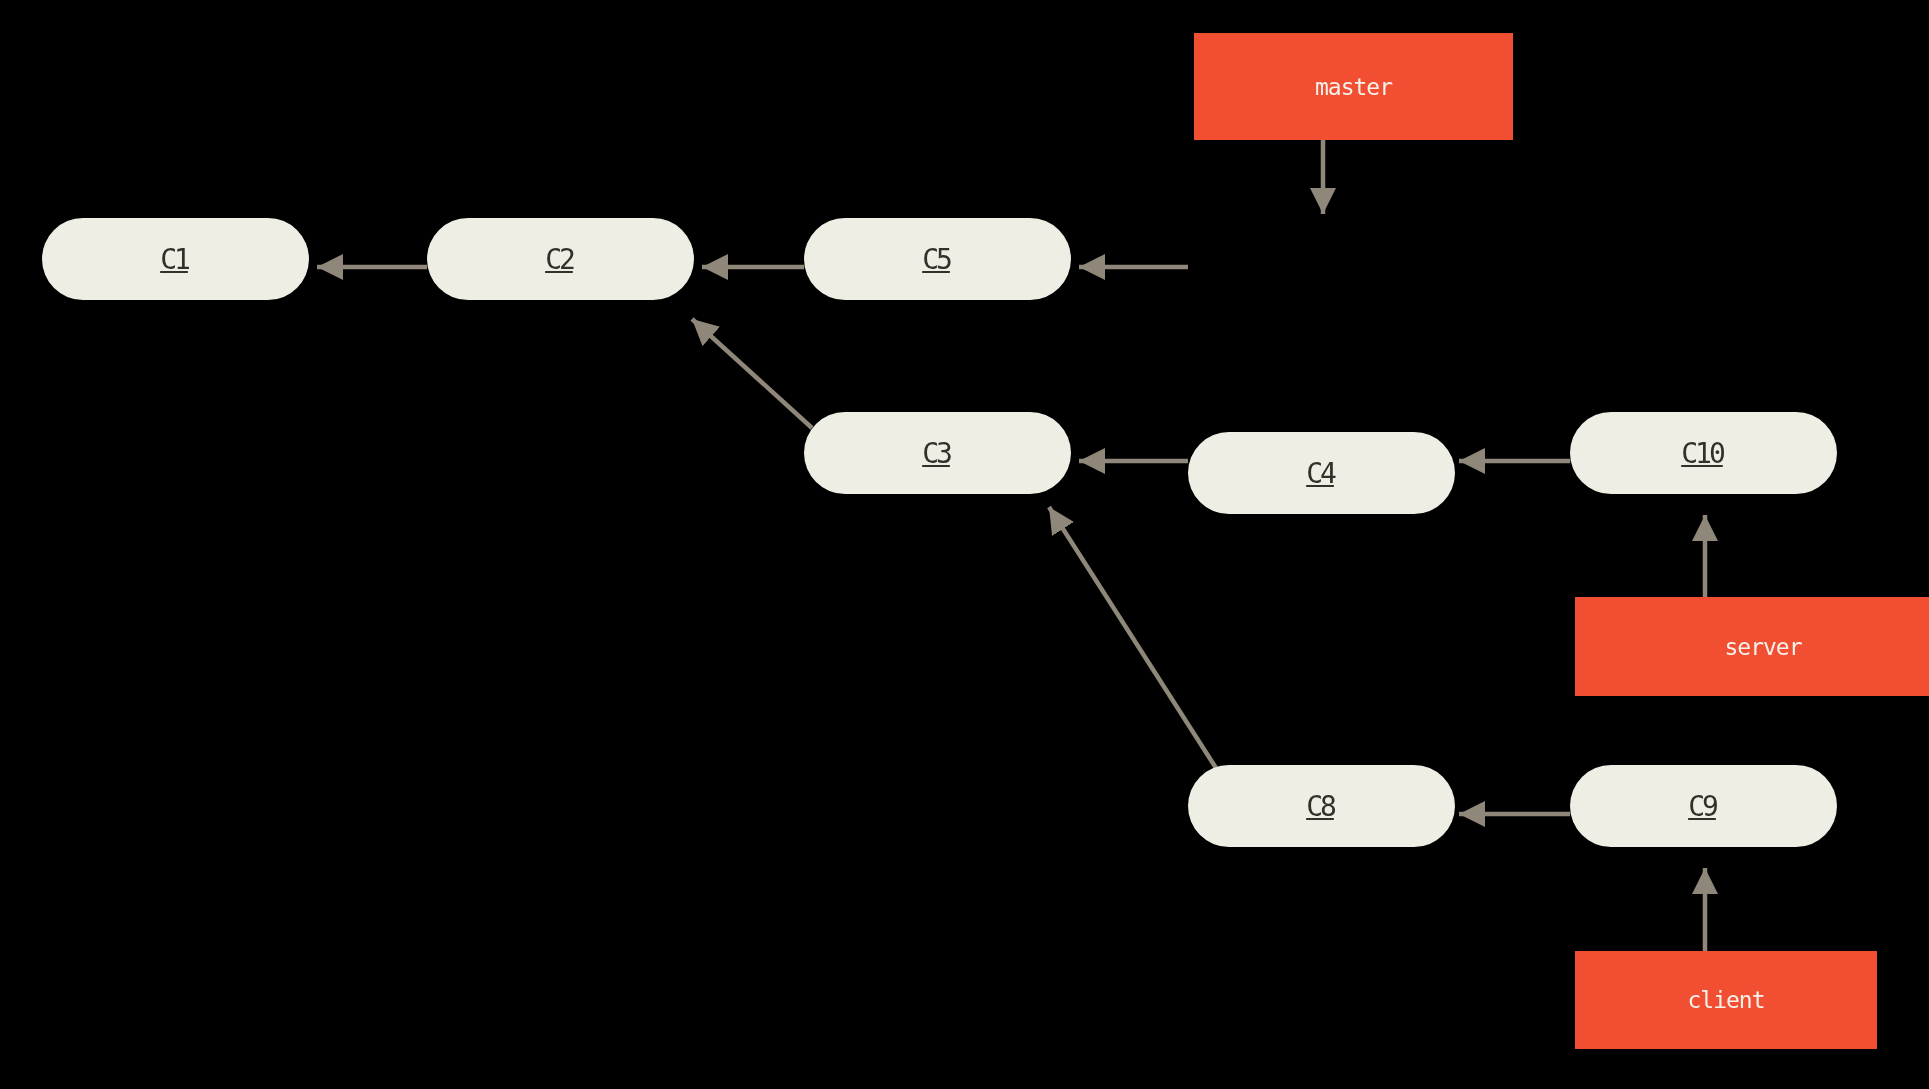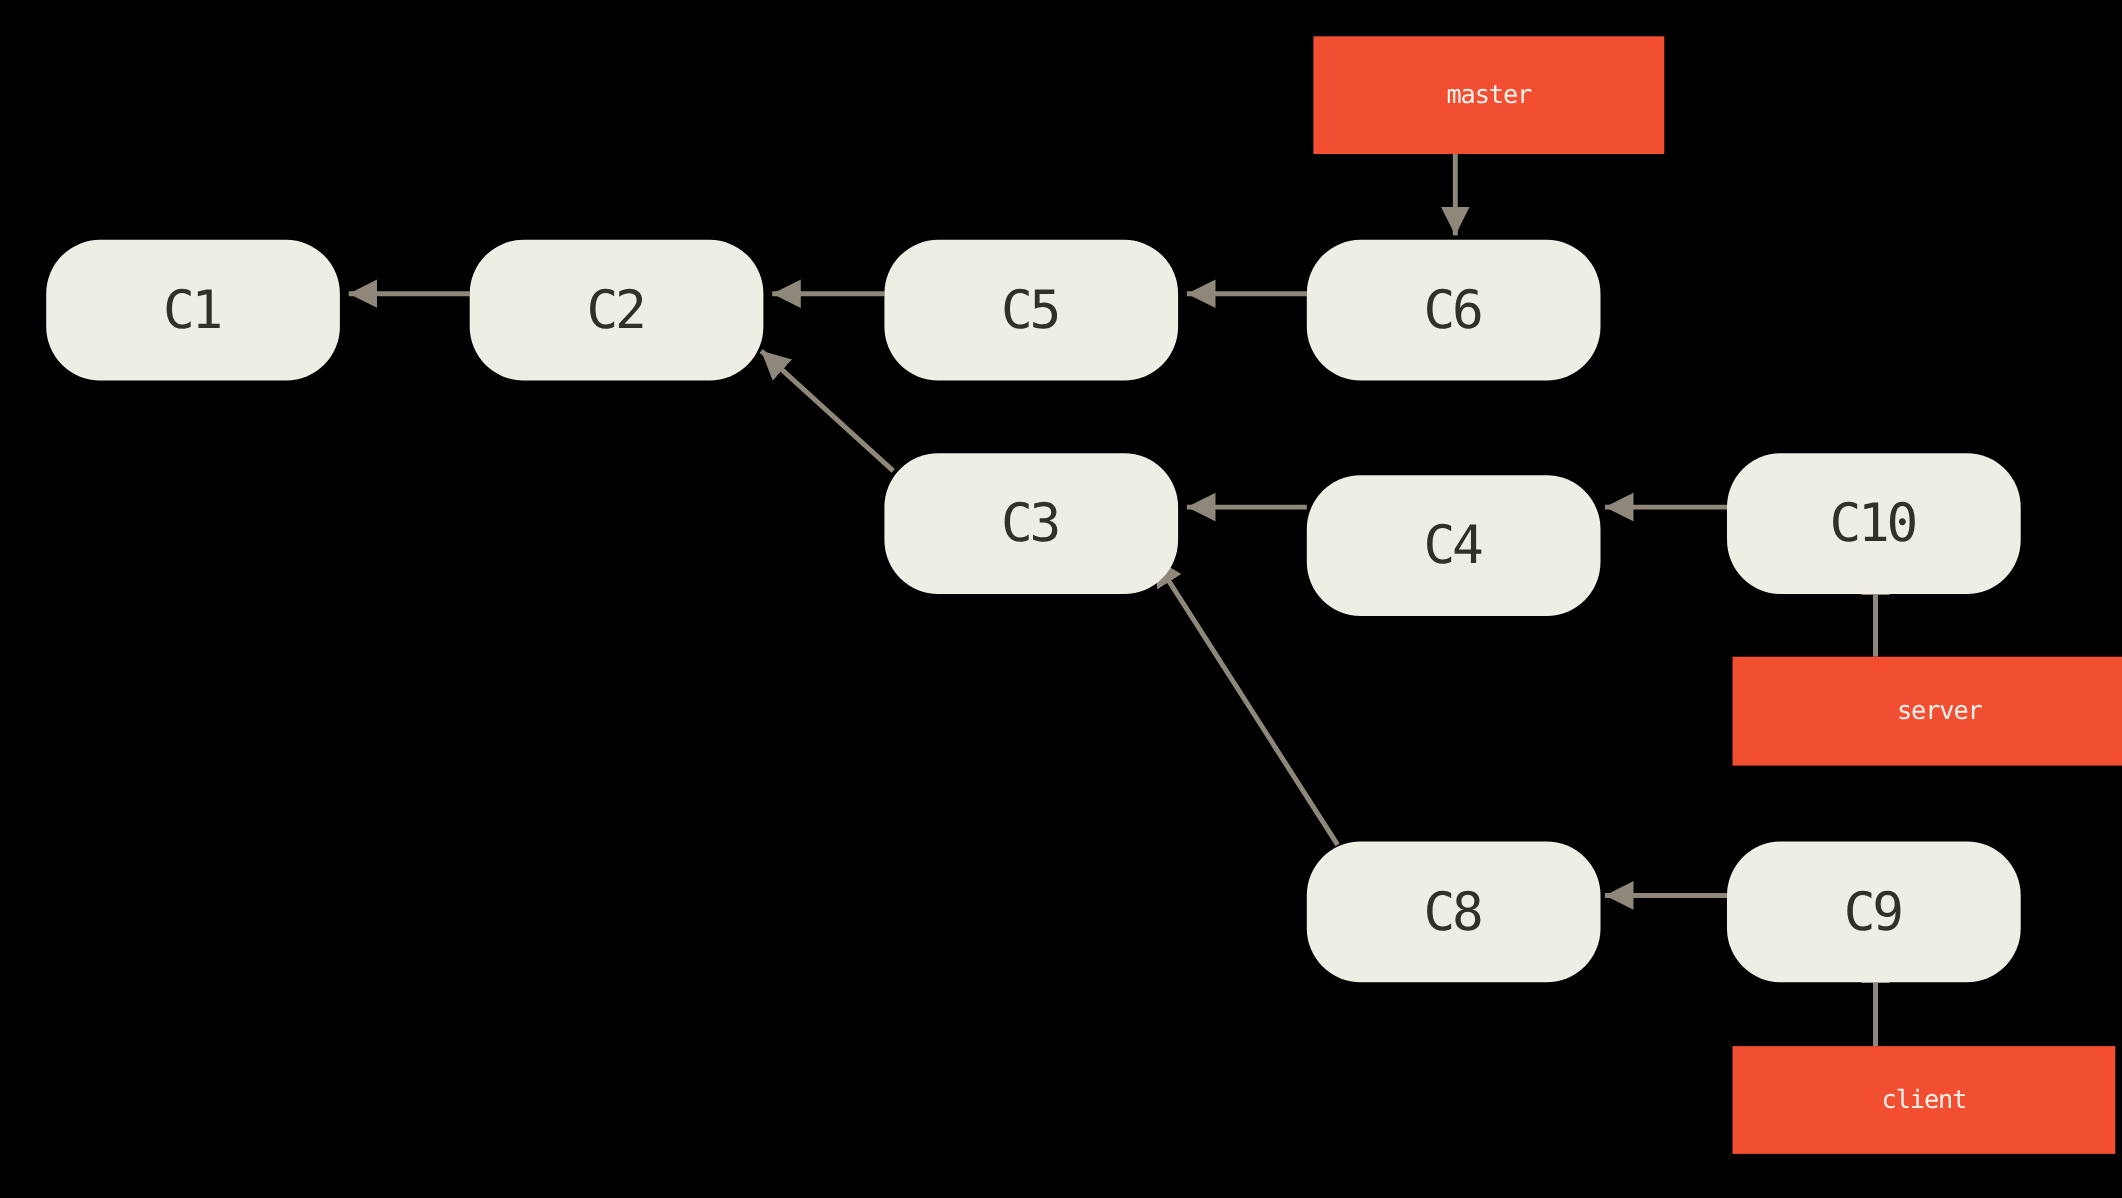--- a/index.html
+++ b/index.html
@@ -16,27 +16,28 @@
     width:1929px;height:1089px;
     background:var(--background);
     font-family:"DejaVu Sans Mono","Liberation Mono",monospace;
     overflow:hidden;
   }
   svg.edges{position:absolute;left:0;top:0;width:1929px;height:1089px;display:block;}
   svg.edges line{stroke:var(--arrow);stroke-width:4.5;}
   .arrowhead-fill{fill:var(--arrow);}
   .commit{
     position:absolute;
-    width:267px;height:128px;
+    width:267px;height:82px;
     border-radius:49px;
     background:var(--commit-fill);
     color:var(--commit-text);
     display:flex;align-items:center;justify-content:center;
-    font-size:48px;font-weight:500;letter-spacing:-3px;
+    font-size:28px;font-weight:500;letter-spacing:-3px;
     text-indent:-3px;
+    text-decoration:underline;
   }
   .branch{
     position:absolute;
     background:var(--branch-fill);
     color:var(--branch-text);
     display:flex;align-items:center;justify-content:center;
     font-size:23px;font-weight:500;letter-spacing:-1px;
   }
   
   .pos-c1 {left:42px;  top:218px;}
@@ -44,21 +45,21 @@
   .pos-c5 {left:804px; top:218px;}
   .pos-c6 {left:1188px;top:218px;}
   .pos-c3 {left:804px; top:412px;}
   .pos-c4 {left:1188px;top:412px;margin-top:20px;}
   .pos-c10{left:1570px;top:412px;}
   .pos-c8 {left:1188px;top:765px;}
   .pos-c9 {left:1570px;top:765px;}
   
   .pos-master{left:1194px;top:33px; width:319px;height:107px;}
   .pos-server{left:1575px;top:597px;width:376px;height:99px;}
-  .pos-client{left:1575px;top:951px;width:348px;height:98px;}
+  .pos-client{left:1575px;top:951px;width:302px;height:98px;}
 </style>
 </head>
 <body>
 
 <div class="canvas">
 
   <svg class="edges" viewBox="0 0 1929 1089">
     <defs>
       <marker id="ah" markerUnits="userSpaceOnUse" markerWidth="28" markerHeight="28" refX="26" refY="13" orient="auto">
         <path class="arrowhead-fill" d="M0,0 L26,13 L0,26 Z"></path>
@@ -73,21 +74,20 @@
     <line x1="812" y1="428" x2="692" y2="319" marker-end="url(#ah)"></line>
     <line x1="1216" y1="768" x2="1049" y2="507" marker-end="url(#ah)"></line>
     <line x1="1323" y1="140" x2="1323" y2="214" marker-end="url(#ah)"></line>
     <line x1="1705" y1="597" x2="1705" y2="515" marker-end="url(#ah)"></line>
     <line x1="1705" y1="951" x2="1705" y2="868" marker-end="url(#ah)"></line>
   </svg>
 
   <div class="commit pos-c1">C1</div>
   <div class="commit pos-c2">C2</div>
   <div class="commit pos-c5">C5</div>
-  <div class="commit pos-c6">C6</div>
   <div class="commit pos-c3">C3</div>
   <div class="commit pos-c4">C4</div>
   <div class="commit pos-c10">C10</div>
   <div class="commit pos-c8">C8</div>
   <div class="commit pos-c9">C9</div>
 
   <div class="branch pos-master">master</div>
   <div class="branch pos-server">server</div>
   <div class="branch pos-client">client</div>
 

